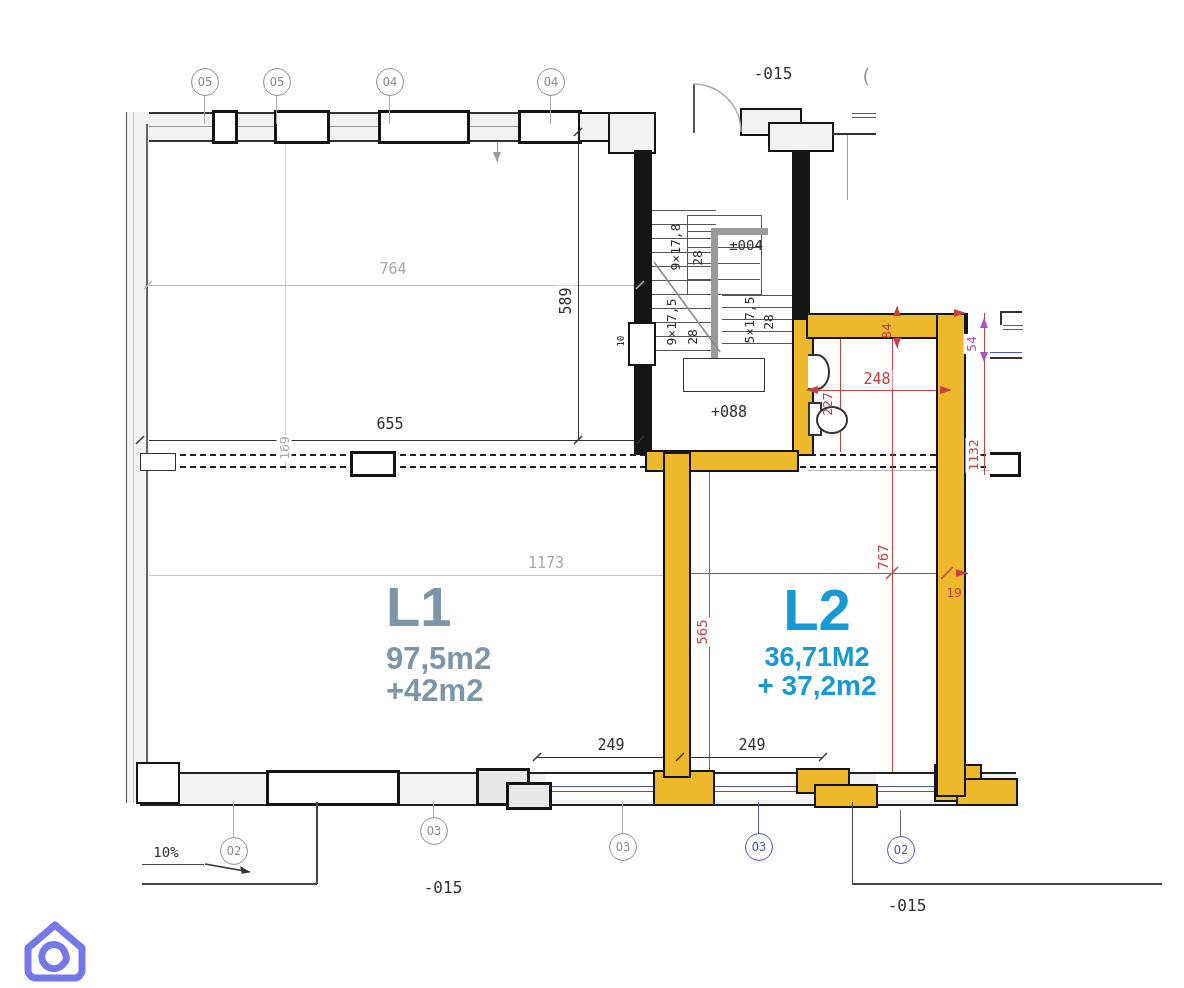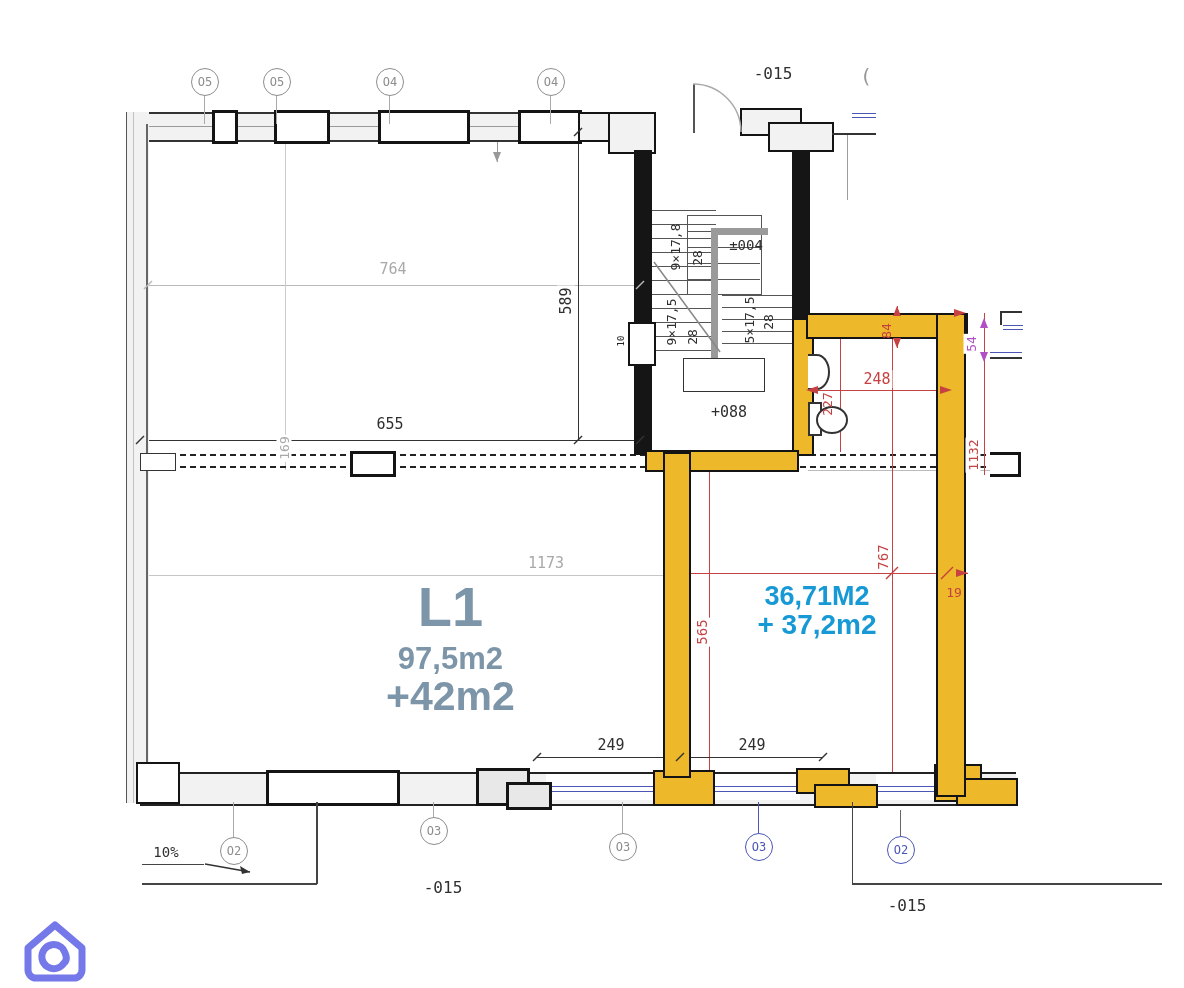--- a/index.html
+++ b/index.html
@@ -16,21 +16,21 @@
   .wall{position:absolute;background:#f2f2f2;}
   .win{position:absolute;background:#fff;border:3px solid #141414;}
   .yellow{position:absolute;background:#edb829;border:2px solid #141414;}
   .blackwall{position:absolute;background:#151515;}
   .circle{position:absolute;width:26px;height:26px;border-radius:50%;border:1.5px solid #8d8d8d;
           color:#8d8d8d;font-size:12px;display:flex;align-items:center;justify-content:center;background:#fff;}
   .circle.blue{border-color:#4a55b5;color:#4a55b5;}
   .dash{position:absolute;border-top:2px dashed #222;height:0;}
   .tread{position:absolute;background:#555;height:1px;}
   .unit{position:absolute;font-family:"Liberation Sans",sans-serif;font-weight:bold;line-height:1.05;}
-  .u1{color:#7d95a8;text-align:center;}
+  .u1{color:#7d95a8;}
   .u2{color:#1799d5;}
   svg.overlay{position:absolute;left:0;top:0;pointer-events:none;}
   .logo{position:absolute;left:967px;top:732px;width:136px;height:136px;border-radius:50%;
         background:#1b1b1b;border:6px solid #8d8d8d;box-shadow:inset 0 0 0 5px #fff;}
   .logo-text{position:absolute;left:50%;top:50%;transform:translate(-50%,-50%);
              font-family:"Liberation Sans",sans-serif;font-style:italic;color:#fff;
              font-size:17px;white-space:nowrap;letter-spacing:0.5px;}
 </style>
 </head>
 <body>
@@ -264,23 +264,24 @@
   <div class="vt" style="left:675px;top:247px;font-size:13px;">9×17,8</div>
   <div class="vt" style="left:697px;top:258px;font-size:13px;">28</div>
   <div class="vt" style="left:749px;top:320px;font-size:13px;">5×17,5</div>
   <div class="vt" style="left:768px;top:322px;font-size:13px;">28</div>
   <div class="ht" style="left:746px;top:245px;font-size:14px;">±004</div>
   <div class="ht" style="left:729px;top:412px;font-size:15px;">+088</div>
 
   <div class="unit u1" style="left:386px;top:578px;">
     <div style="font-size:56px;">L1</div>
     <div style="font-size:31px;margin-top:6px;">97,5m2</div>
-    <div style="font-size:41px;">+42m2</div>
+    <div style="font-size:31px;">+42m2</div>
   </div>
   <div class="unit u2" style="left:747px;top:580px;text-align:center;width:140px;">
+    <div style="font-size:58px;">L2</div>
     <div style="font-size:27px;margin-top:2px;">36,71M2</div>
     <div style="font-size:28px;">+ 37,2m2</div>
   </div>
 
 
   <svg class="abs" style="left:20px;top:920px;" width="70" height="64" viewBox="0 0 70 64">
     <path d="M35 5 L62 28 V50 a8 8 0 0 1 -8 8 H16 a8 8 0 0 1 -8 -8 V28 Z" fill="none" stroke="#7478e8" stroke-width="7" stroke-linejoin="round" stroke-linecap="round"></path>
     <path d="M41 27 a12 12 0 1 0 3 16 q5 -4 -1 -14" fill="none" stroke="#7478e8" stroke-width="7" stroke-linecap="round"></path>
   </svg>
 

